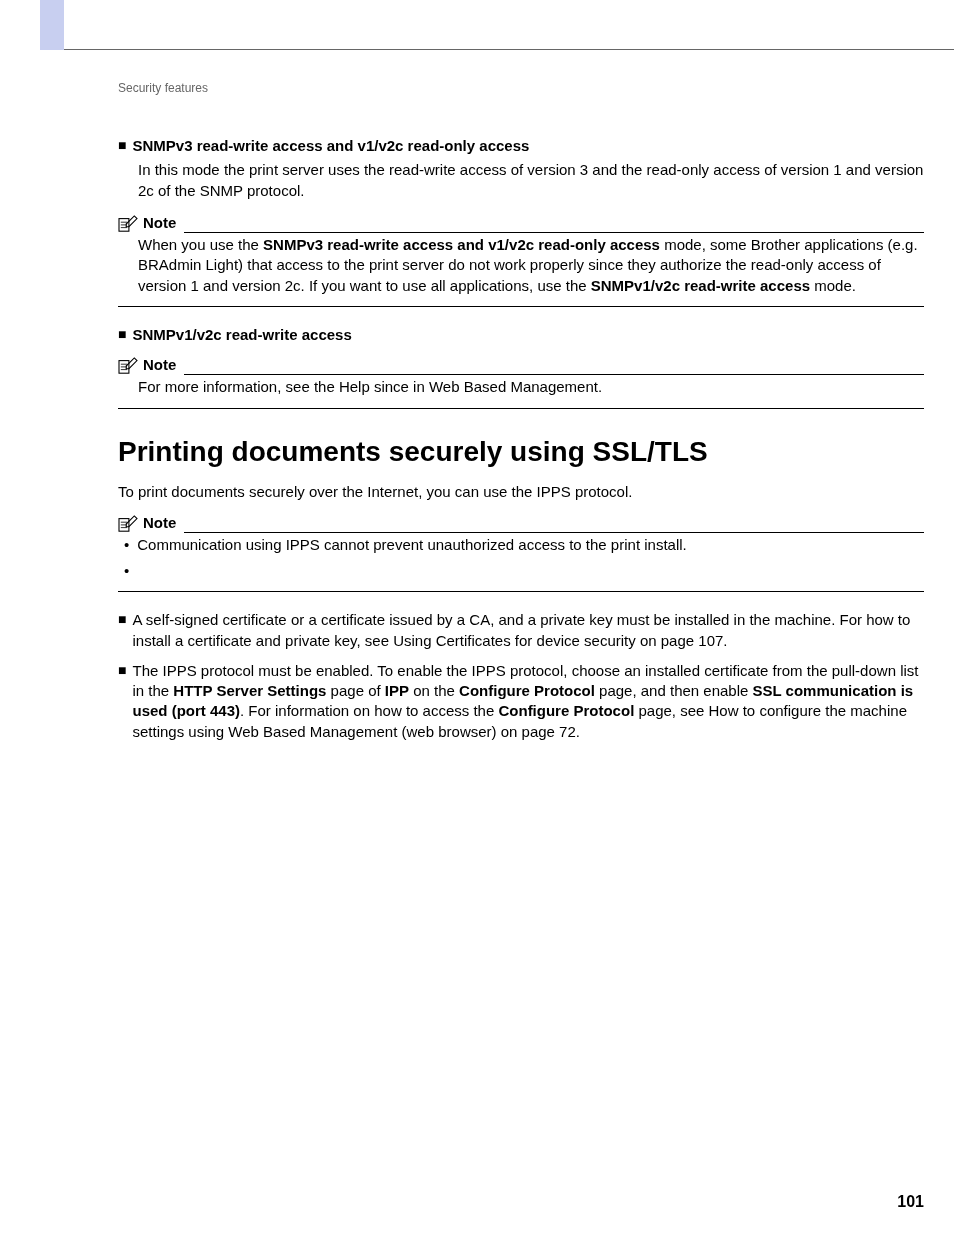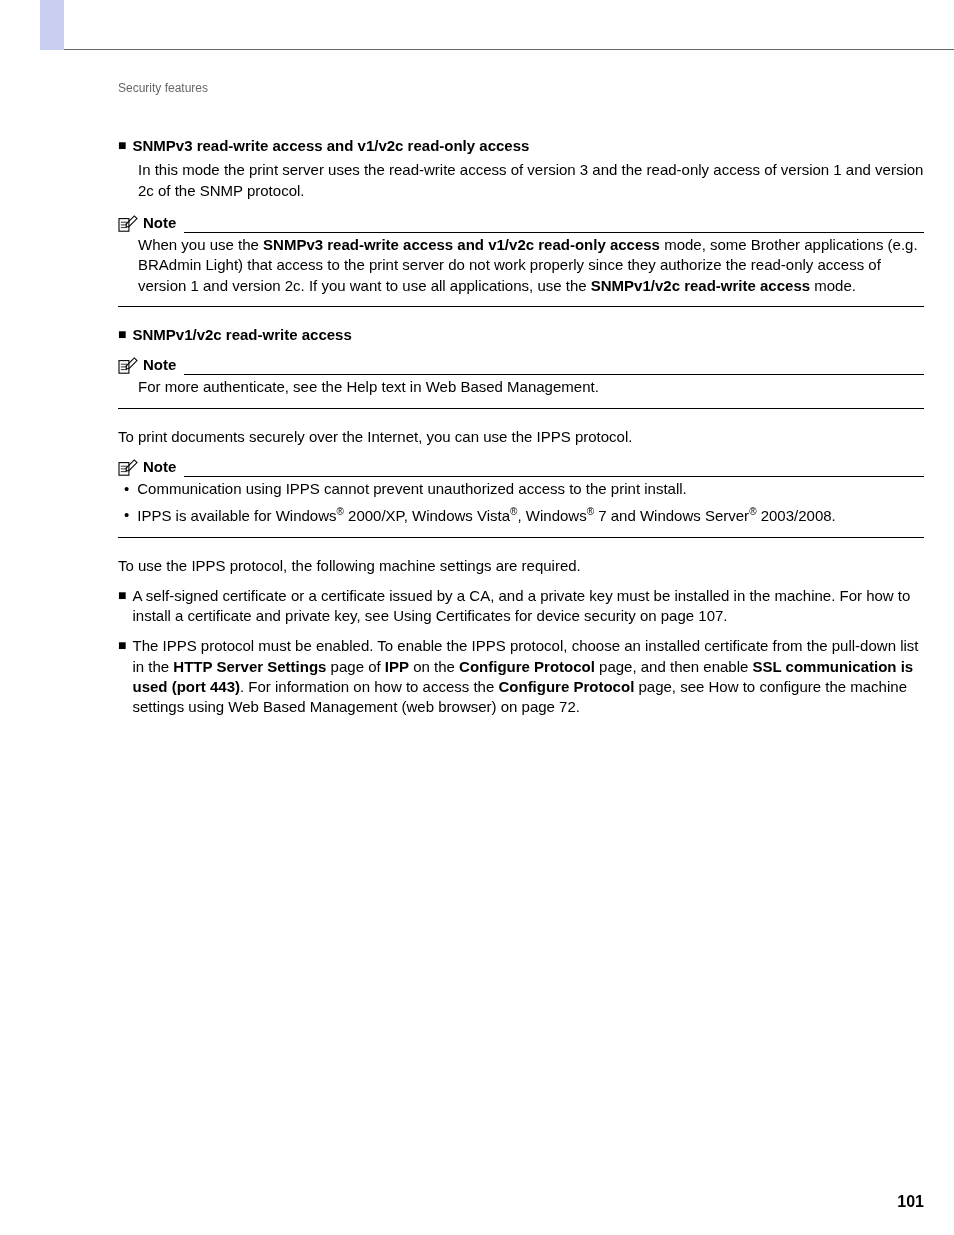--- a/index.html
+++ b/index.html
@@ -201,23 +201,24 @@
       <svg class="note-icon" viewBox="0 0 22 20">
         <rect x="1" y="4" width="11" height="14" fill="none" stroke="#000" stroke-width="1.2"></rect>
         <line x1="3" y1="8" x2="10" y2="8" stroke="#000" stroke-width="0.9"></line>
         <line x1="3" y1="11" x2="10" y2="11" stroke="#000" stroke-width="0.9"></line>
         <line x1="3" y1="14" x2="10" y2="14" stroke="#000" stroke-width="0.9"></line>
         <path d="M 9 10 L 18 1 L 21 4 L 12 13 L 9 13 Z" fill="none" stroke="#000" stroke-width="1.2"></path>
       </svg>
       <span class="note-label">Note</span>
       <div class="note-line"></div>
     </div>
-    <div class="note-body">For more authenticate, see the Help text in Web Based Management.</div>
+    <div class="note-body">For more information, see the Help since in Web Based Management.</div>
     <div class="note-close-line"></div>
 
+    <h1 class="section-title">Printing documents securely using SSL/TLS</h1>
 
     <div class="intro">To print documents securely over the Internet, you can use the IPPS protocol.</div>
 
     <div class="note-header">
       <svg class="note-icon" viewBox="0 0 22 20">
         <rect x="1" y="4" width="11" height="14" fill="none" stroke="#000" stroke-width="1.2"></rect>
         <line x1="3" y1="8" x2="10" y2="8" stroke="#000" stroke-width="0.9"></line>
         <line x1="3" y1="11" x2="10" y2="11" stroke="#000" stroke-width="0.9"></line>
         <line x1="3" y1="14" x2="10" y2="14" stroke="#000" stroke-width="0.9"></line>
         <path d="M 9 10 L 18 1 L 21 4 L 12 13 L 9 13 Z" fill="none" stroke="#000" stroke-width="1.2"></path>
@@ -225,28 +226,24 @@
       <span class="note-label">Note</span>
       <div class="note-line"></div>
     </div>
     <div class="note-body" style="margin-left:0;">
       <div class="sub-bullet">
         <span class="dot-bullet">•</span>
         <span>Communication using IPPS cannot prevent unauthorized access to the print install.</span>
       </div>
       <div class="sub-bullet">
         <span class="dot-bullet">•</span>
-        <span>
-          <span>IPPS is available for Windows</span><sup>®</sup><span> 2000/XP, Windows Vista</span><sup>®</sup><span>, Windows</span><sup>®</sup><span> 7 and Windows Server</span><sup>®</sup><span> 2003/2008.</span>
-        </span>
       </div>
     </div>
     <div class="note-close-line"></div>
 
-    <div class="intro">To use the IPPS protocol, the following machine settings are required.</div>
 
     <div class="list-item">
       <span class="sq-bullet">■</span>
       <span>
         <span>A self-signed certificate or a certificate issued by a CA, and a private key must be installed in the machine. For how to install a certificate and private key, see </span><span class="italic">Using Certificates for device security</span><span> on page 107.</span>
       </span>
     </div>
 
     <div class="list-item">
       <span class="sq-bullet">■</span>

